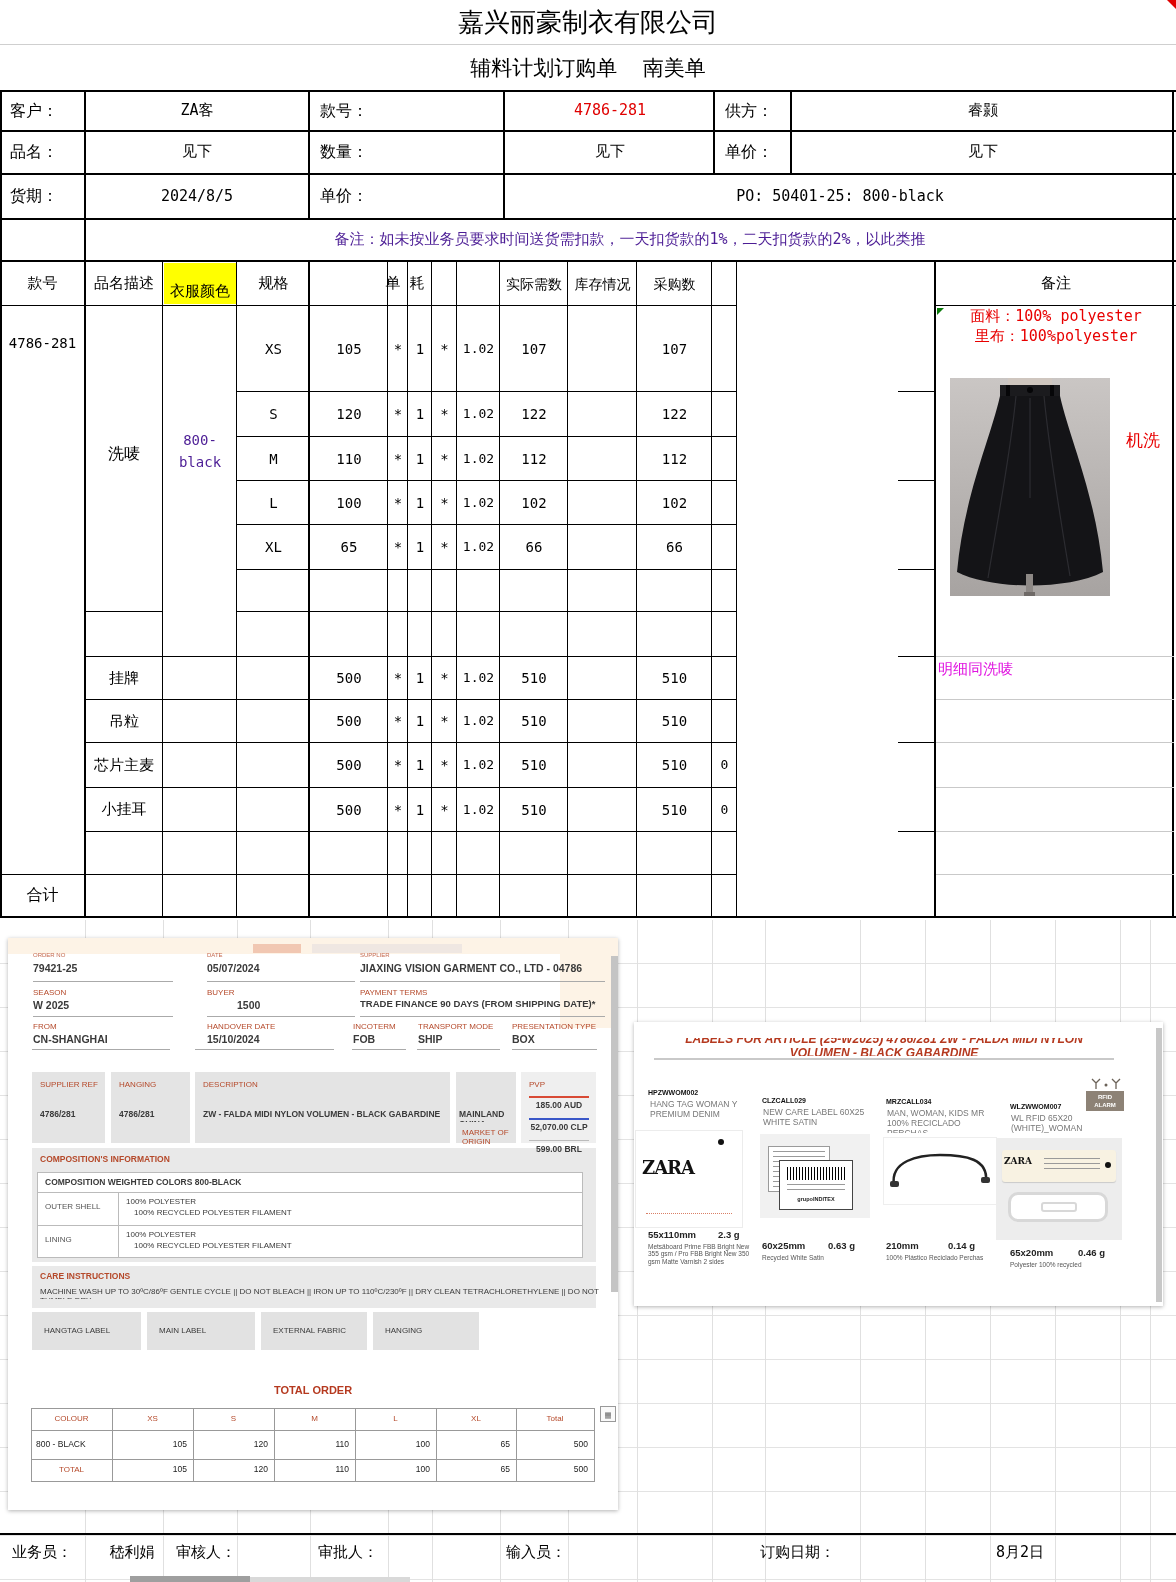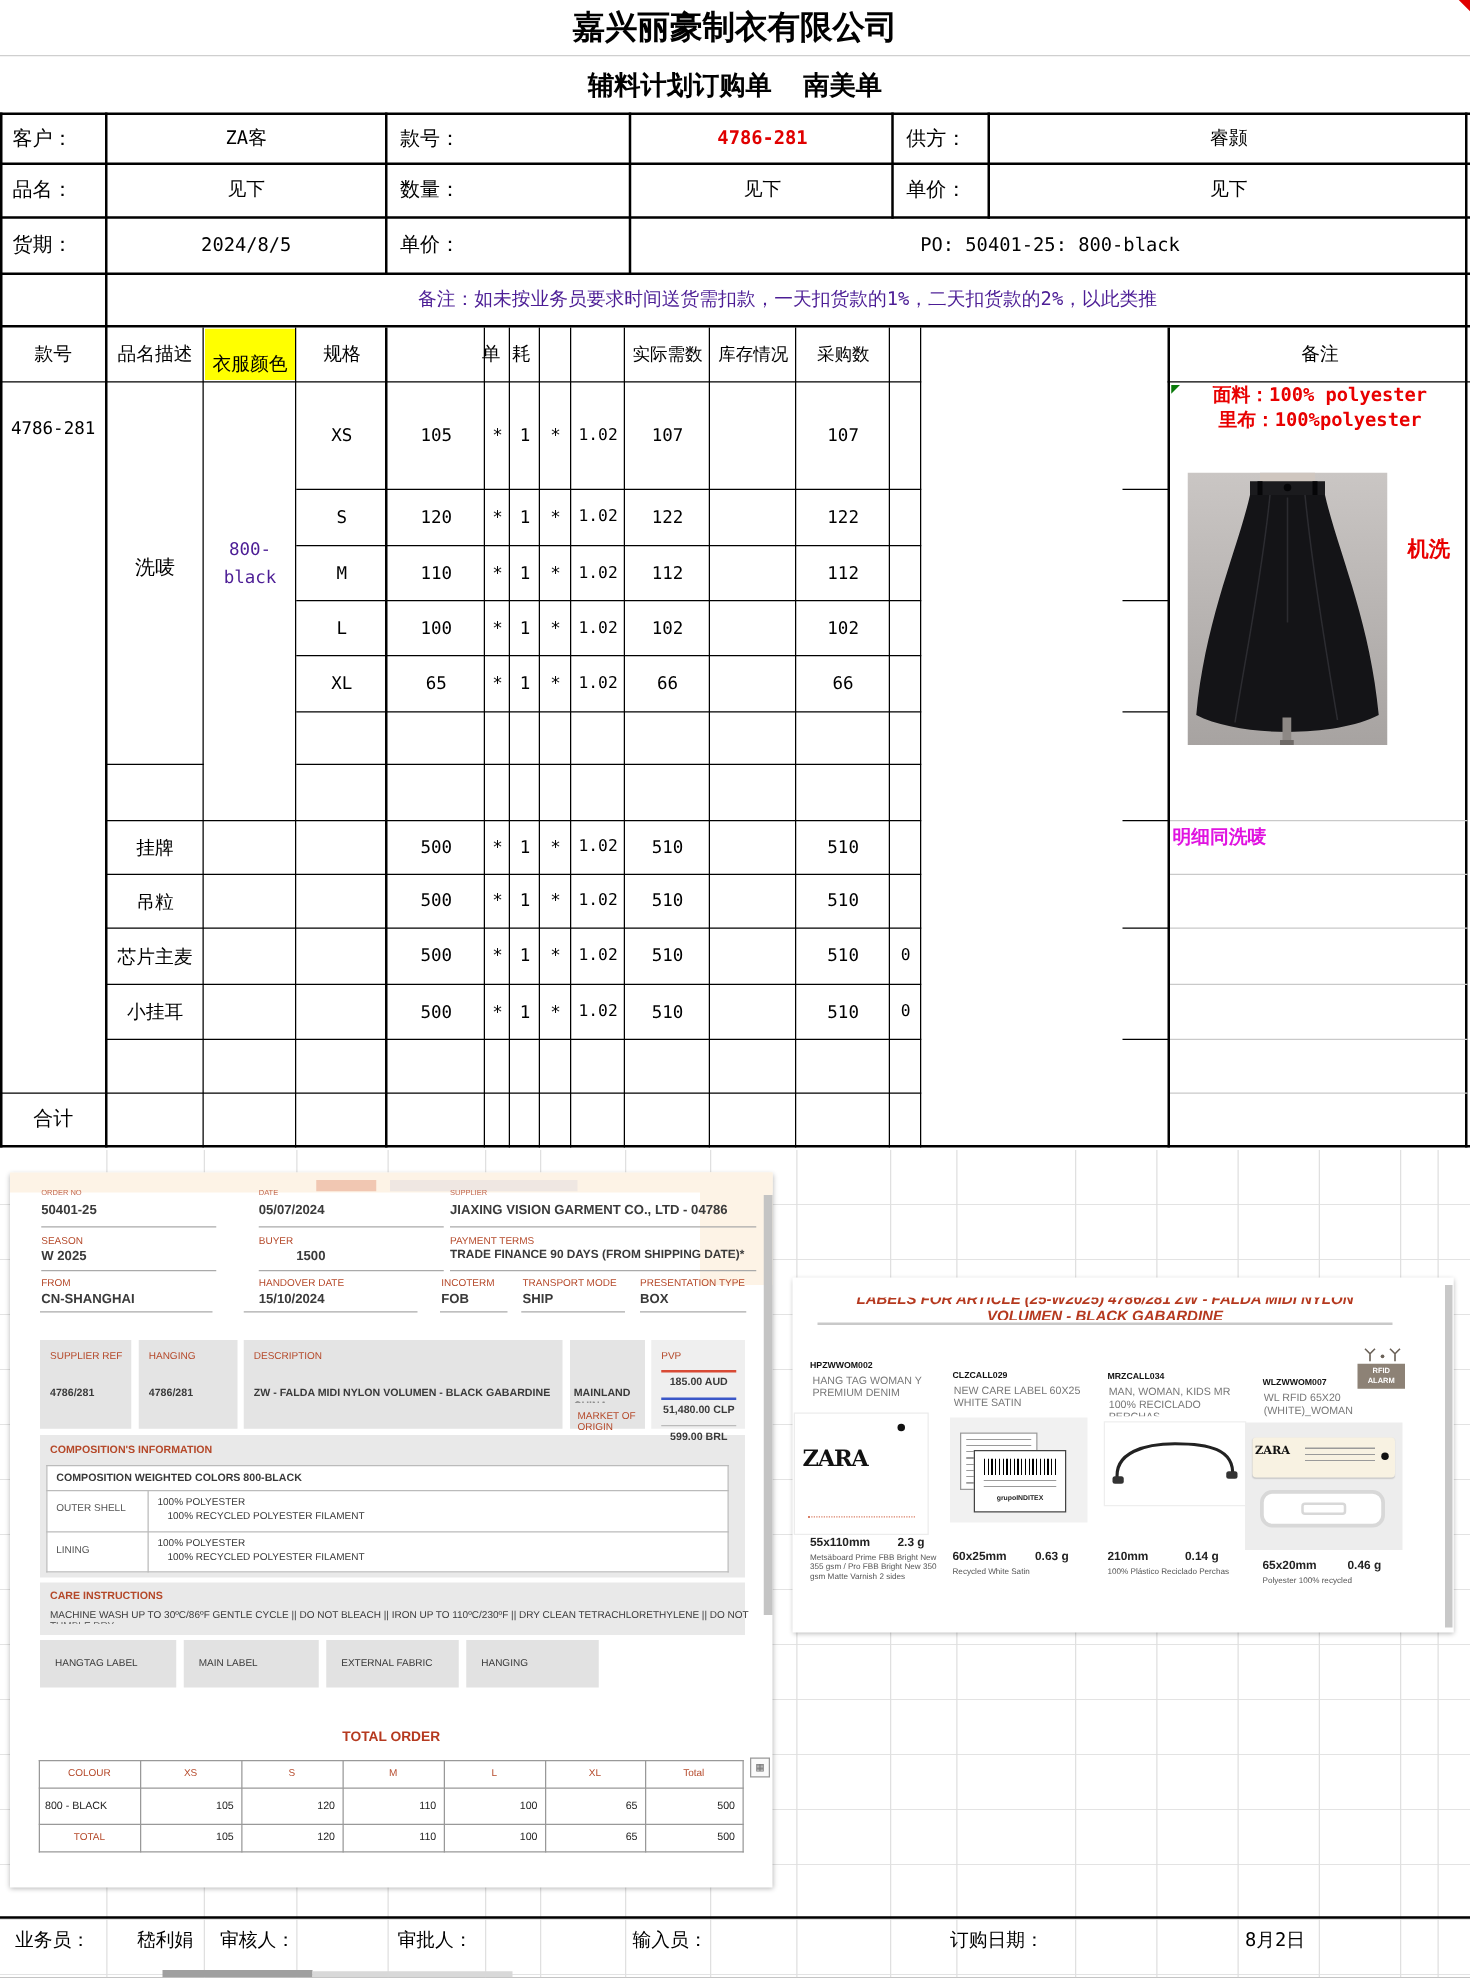--- a/index.html
+++ b/index.html
@@ -4,21 +4,21 @@
 <style>
   html,body{margin:0;padding:0;background:#888;}
   #page{position:relative;width:1176px;height:1582px;background:#fff;overflow:hidden;
         font-family:"DejaVu Sans Mono","DejaVu Sans",sans-serif;color:#000;}
   .abs{position:absolute;box-sizing:border-box;}
   .t{position:absolute;box-sizing:border-box;line-height:1.15;white-space:pre-wrap;overflow:hidden;}
   .cen{display:flex;align-items:center;justify-content:center;text-align:center;}
   .lab{display:flex;align-items:center;padding-left:6px;}
   .lft{display:flex;align-items:center;padding-left:5px;}
   .rgt{display:flex;align-items:center;justify-content:flex-end;padding-right:6px;}
-  .b{font-weight:bold;}
+  .b{font-weight:normal;}
   .f26{font-size:26px;}.f21{font-size:21px;}.f17{font-size:17px;}.f16{font-size:16px;}
   .f15{font-size:15px;}.f14{font-size:14px;}.f13{font-size:13px;}
   .red{color:#e00000;}.red2{color:#e80000;}.blue{color:#4c1d95;}.mag{color:#e013e0;display:flex;align-items:center;}
   
   .doc{position:absolute;background:#fff;box-shadow:0 1px 4px rgba(0,0,0,.3);}
   .d{font-family:"Liberation Sans","DejaVu Sans",sans-serif;}
   .dl{font-size:6px;color:#c4694f;}
   .dv{font-size:10.5px;color:#3a3a3a;font-weight:bold;}
   .dv2{font-size:9.5px;color:#3a3a3a;font-weight:bold;}
   .dv3{font-size:8.5px;color:#3a3a3a;font-weight:bold;}
@@ -295,21 +295,21 @@
       <div class="t f15 lab" style="left: 6px; top: 1538px; width: 88px; height: 30px;">业务员：</div>
       <div class="t f15 cen" style="left: 90px; top: 1538px; width: 84px; height: 30px;">嵇利娟</div>
       <div class="t f15 lab" style="left: 170px; top: 1538px; width: 90px; height: 30px;">审核人：</div>
       <div class="t f15 lab" style="left: 312px; top: 1538px; width: 90px; height: 30px;">审批人：</div>
       <div class="t f15 lab" style="left: 500px; top: 1538px; width: 90px; height: 30px;">输入员：</div>
       <div class="t f15 lab" style="left: 754px; top: 1538px; width: 110px; height: 30px;">订购日期：</div>
       <div class="t f15 cen" style="left: 960px; top: 1538px; width: 120px; height: 30px;">8月2日</div>
       <div class="t d dl" style="left: 33px; top: 952px; width: 140px; height: 8px;">ORDER NO</div>
       <div class="t d dl" style="left: 207px; top: 952px; width: 140px; height: 8px;">DATE</div>
       <div class="t d dl" style="left: 360px; top: 952px; width: 240px; height: 8px;">SUPPLIER</div>
-      <div class="t d dv" style="left: 33px; top: 962px; width: 150px; height: 14px;">50401-25</div>
+      <div class="t d dv" style="left: 33px; top: 962px; width: 150px; height: 14px;">79421-25</div>
       <div class="t d dv" style="left: 207px; top: 962px; width: 150px; height: 14px;">05/07/2024</div>
       <div class="t d dv" style="left: 360px; top: 962px; width: 252px; height: 14px;">JIAXING VISION GARMENT CO., LTD - 04786</div>
       <div class="t d dr" style="left: 33px; top: 988px; width: 140px; height: 10px;">SEASON</div>
       <div class="t d dv" style="left: 33px; top: 999px; width: 150px; height: 13px;">W 2025</div>
       <div class="t d dr" style="left: 207px; top: 988px; width: 140px; height: 10px;">BUYER</div>
       <div class="t d dv" style="left: 207px; top: 999px; width: 150px; height: 13px; margin-left: 30px;">1500</div>
       <div class="t d dr" style="left: 360px; top: 988px; width: 240px; height: 10px;">PAYMENT TERMS</div>
       <div class="t d dv2" style="left: 360px; top: 999px; width: 252px; height: 13px;">TRADE FINANCE 90 DAYS (FROM SHIPPING DATE)*</div>
       <div class="t d dr" style="left: 33px; top: 1022px; width: 140px; height: 10px;">FROM</div>
       <div class="t d dv" style="left: 33px; top: 1033px; width: 150px; height: 13px;">CN-SHANGHAI</div>
@@ -324,21 +324,21 @@
       <div class="t d dr" style="left: 40px; top: 1080px; width: 60px; height: 10px;">SUPPLIER REF</div>
       <div class="t d dv3" style="left: 40px; top: 1110px; width: 62px; height: 13px;">4786/281</div>
       <div class="t d dr" style="left: 119px; top: 1080px; width: 64px; height: 10px;">HANGING</div>
       <div class="t d dv3" style="left: 119px; top: 1110px; width: 64px; height: 13px;">4786/281</div>
       <div class="t d dr" style="left: 203px; top: 1080px; width: 200px; height: 10px;">DESCRIPTION</div>
       <div class="t d dv3" style="left: 203px; top: 1110px; width: 245px; height: 13px;">ZW - FALDA MIDI NYLON VOLUMEN - BLACK GABARDINE</div>
       <div class="t d dr" style="left: 462px; top: 1128px; width: 54px; height: 22px;">MARKET OF ORIGIN</div>
       <div class="t d dv3" style="left: 459px; top: 1110px; width: 58px; height: 12px;">MAINLAND CHINA</div>
       <div class="t d dr" style="left: 529px; top: 1080px; width: 40px; height: 10px;">PVP</div>
       <div class="t d dv3 cen" style="left: 523px; top: 1100px; width: 72px; height: 11px;">185.00 AUD</div>
-      <div class="t d dv3 cen" style="left: 521px; top: 1122px; width: 76px; height: 11px;">51,480.00 CLP</div>
+      <div class="t d dv3 cen" style="left: 521px; top: 1122px; width: 76px; height: 11px;">52,070.00 CLP</div>
       <div class="t d dv3 cen" style="left: 523px; top: 1144px; width: 72px; height: 11px;">599.00 BRL</div>
       <div class="t d dr2" style="left: 40px; top: 1155px; width: 300px; height: 11px;">COMPOSITION'S INFORMATION</div>
       <div class="t d dv3" style="left: 45px; top: 1178px; width: 420px; height: 11px;">COMPOSITION WEIGHTED COLORS 800-BLACK</div>
       <div class="t d dp" style="left: 45px; top: 1202px; width: 70px; height: 10px;">OUTER SHELL</div>
       <div class="t d dc" style="left: 126px; top: 1197px; width: 320px; height: 10px;">100% POLYESTER</div>
       <div class="t d dc" style="left: 134px; top: 1208px; width: 320px; height: 10px;">100% RECYCLED POLYESTER FILAMENT</div>
       <div class="t d dp" style="left: 45px; top: 1235px; width: 70px; height: 10px;">LINING</div>
       <div class="t d dc" style="left: 126px; top: 1230px; width: 320px; height: 10px;">100% POLYESTER</div>
       <div class="t d dc" style="left: 134px; top: 1241px; width: 320px; height: 10px;">100% RECYCLED POLYESTER FILAMENT</div>
       <div class="t d dr2" style="left: 40px; top: 1272px; width: 200px; height: 11px;">CARE INSTRUCTIONS</div>

